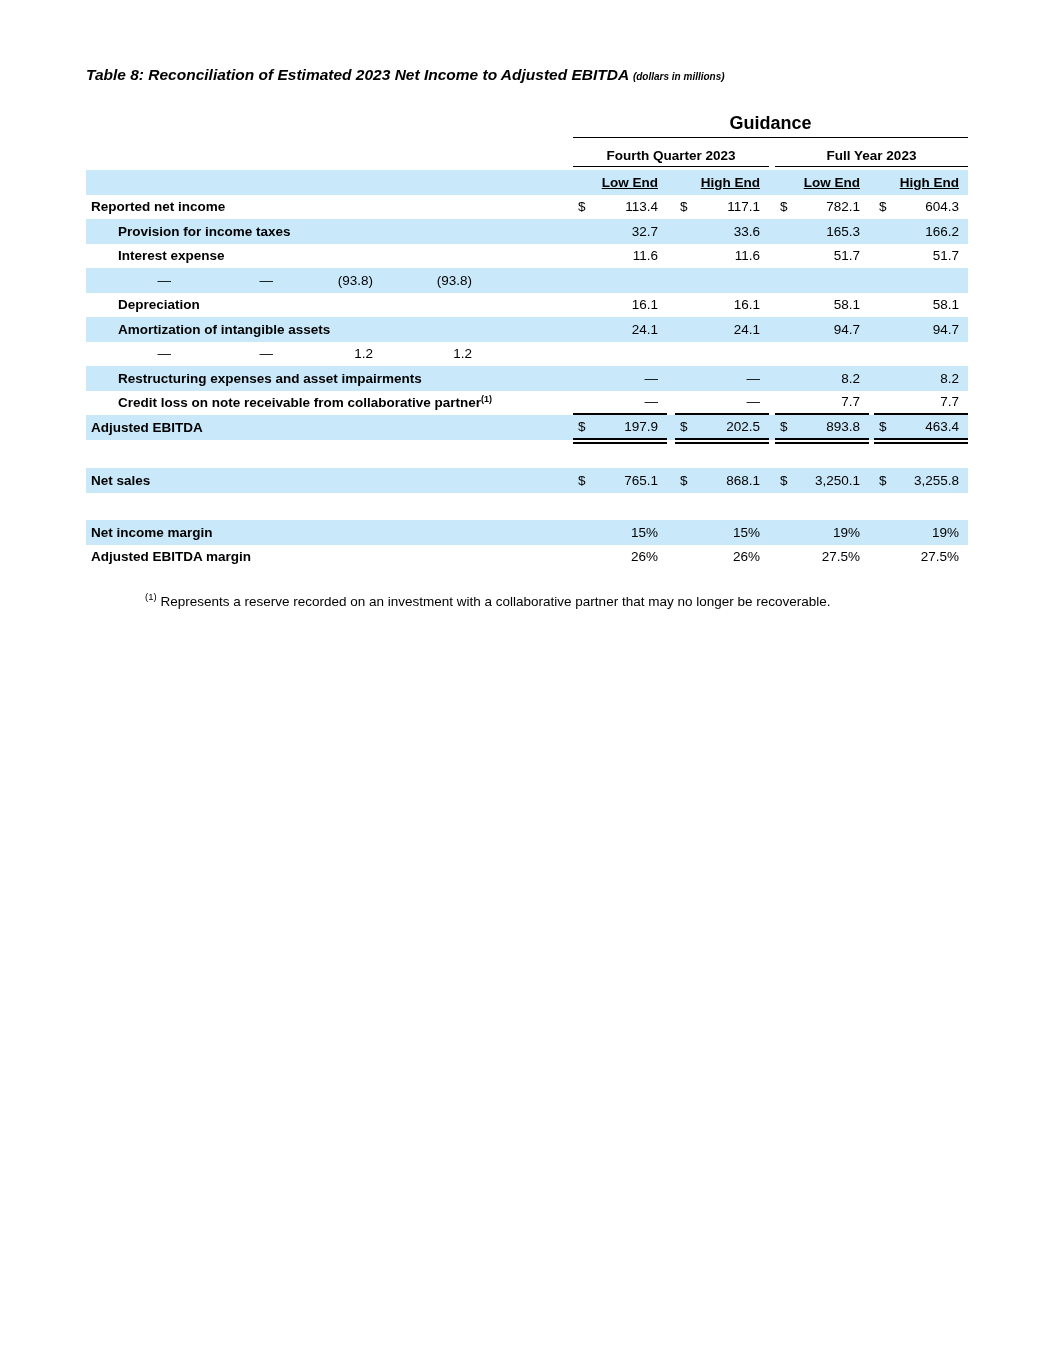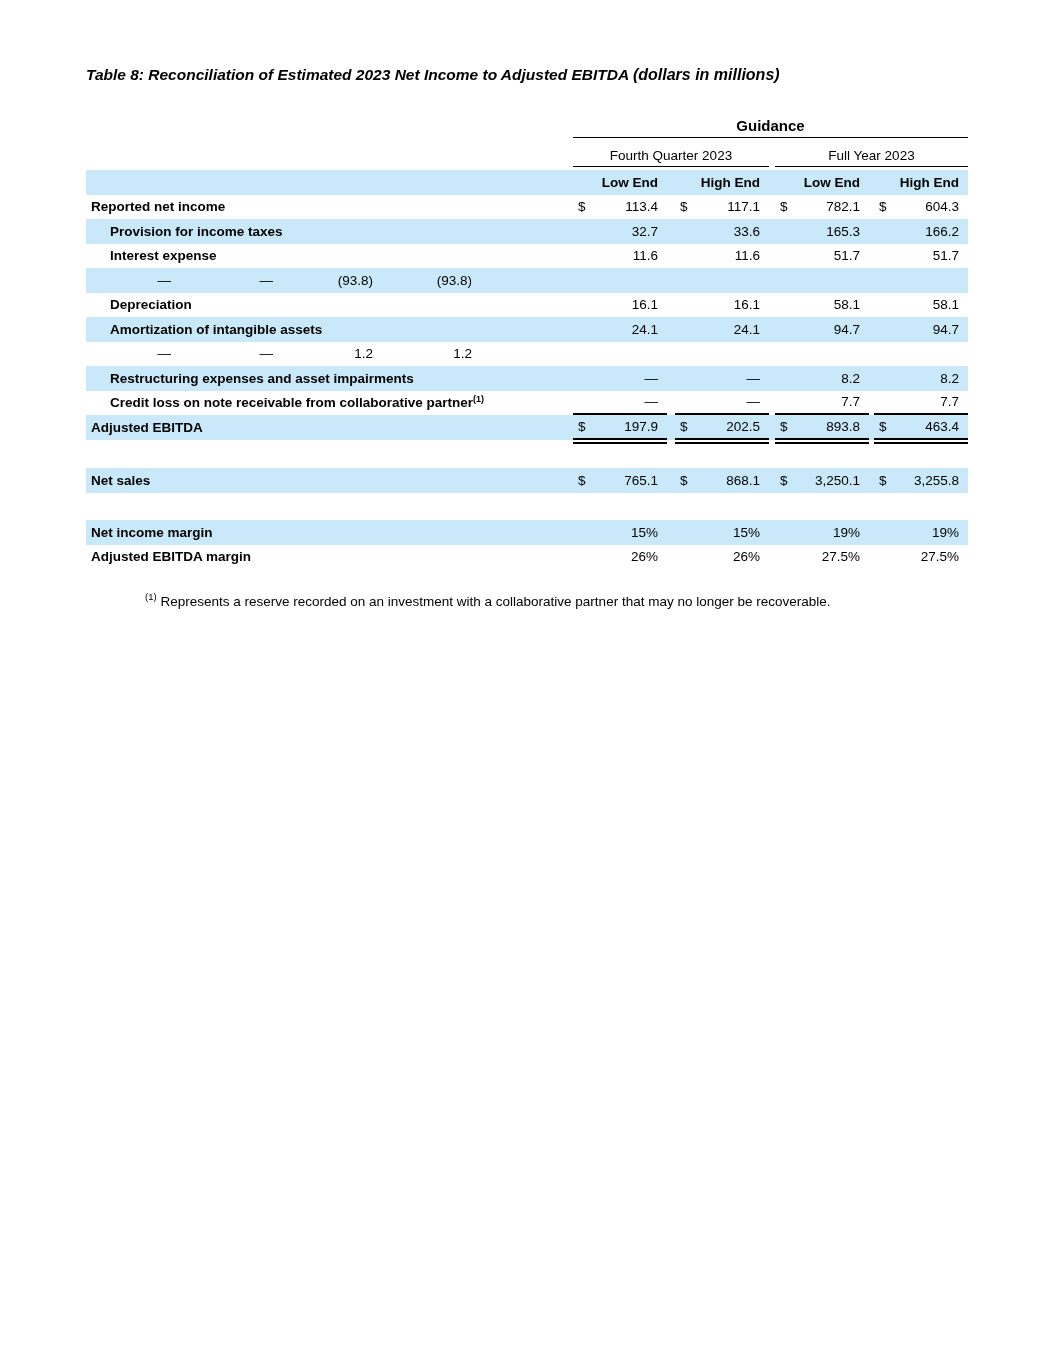--- a/index.html
+++ b/index.html
@@ -19,69 +19,69 @@
     top: 66px;
     width: 882px;
   }
   .doc-title {
     font-size: 15.5px;
     font-weight: bold;
     font-style: italic;
     white-space: nowrap;
   }
   .doc-title .unit-note {
-    font-size: 16px;
+    font-size: 10px;
     font-weight: bold;
     font-style: italic;
   }
   .fin-table { margin-top: 21px; }
 
   
   .row { display: flex; align-items: center; height: 24.5px; font-size: 13.5px; }
   .row .lbl { flex: 1; font-weight: bold; padding-left: 5px; line-height: 1; }
-  .row.indent .lbl { padding-left: 24px; }
+  .row.indent .lbl { padding-left: 32px; }
   .row .lbl sup { font-size: 9px; vertical-align: super; line-height: 0; }
   .shaded { background: var(--hl); }
 
   
   .vals { display: flex; width: 395px; height: 100%; }
   .vc {
     width: 94px; height: 100%;
     display: flex; align-items: center; justify-content: flex-end;
     padding: 0 9px 0 5px;
     position: relative;
     white-space: nowrap;
   }
   .vc:nth-child(1) { margin-right: 8px; }
   .vc:nth-child(2) { margin-right: 6px; }
   .vc:nth-child(3) { margin-right: 5px; }
   .vc .cur { position: absolute; left: 5px; }
 
   
-  .hdr-guidance { display: flex; height: 20px; margin-top: 34px; font-size: 15px; align-items: flex-end; }
+  .hdr-guidance { display: flex; height: 20px; margin-top: 34px; font-size: 18px; align-items: flex-end; }
   .hdr-guidance .lbl-spacer { flex: 1; }
   .hdr-guidance .span-all {
     width: 395px; text-align: center; font-weight: bold;
     border-bottom: 1.5px solid #000;
     display: flex; align-items: flex-end; justify-content: center;
     padding-bottom: 3px;
   }
   .hdr-groups { display: flex; height: 21px; margin-top: 8px; font-size: 13.5px; }
   .hdr-groups .lbl-spacer { flex: 1; }
   .hdr-groups .grps { display: flex; width: 395px; }
   .grp {
-    font-weight: normal; text-align: center;
+    font-weight: bold; text-align: center;
     border-bottom: 1.5px solid #000;
     display: flex; align-items: flex-end; justify-content: center;
     padding-bottom: 3px;
   }
   .grp.g1 { width: 196px; margin-right: 6px; }
   .grp.g2 { width: 193px; }
   .hdr-cols { margin-top: 3px; }
-  .hdr-cols .vc { font-weight: bold; }
+  .hdr-cols .vc { font-weight: bold; text-decoration: underline; }
 
   
   .rule-single .vc { border-bottom: 2px solid #000; }
   .rule-double .vc { border-bottom: 2px solid #000; }
   .dbl-spacer { height: 4.5px; }
   .dbl-spacer .vc { border-bottom: 2px solid #000; }
 
   .gap-24 { height: 24px; }
   .gap-27 { height: 27.5px; }
 

